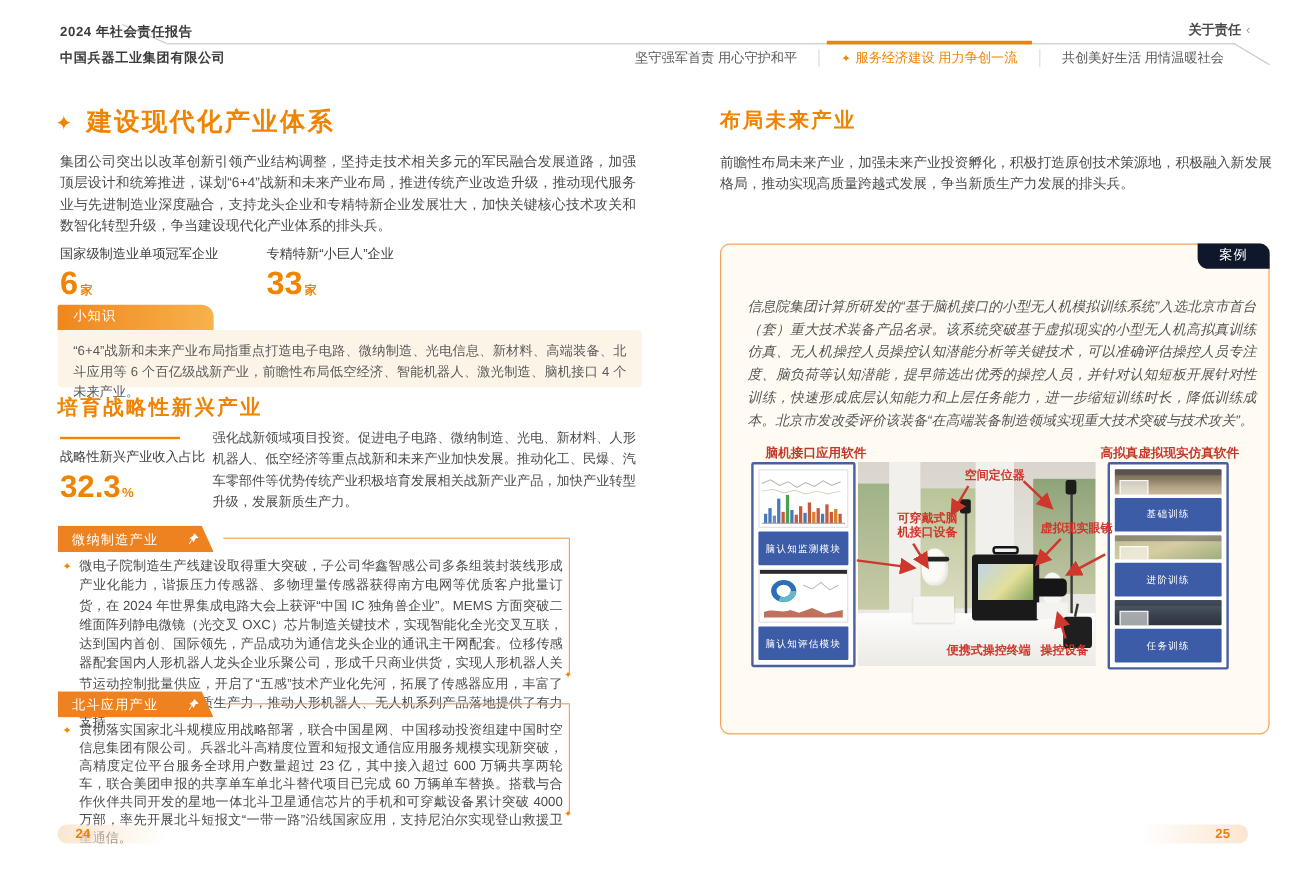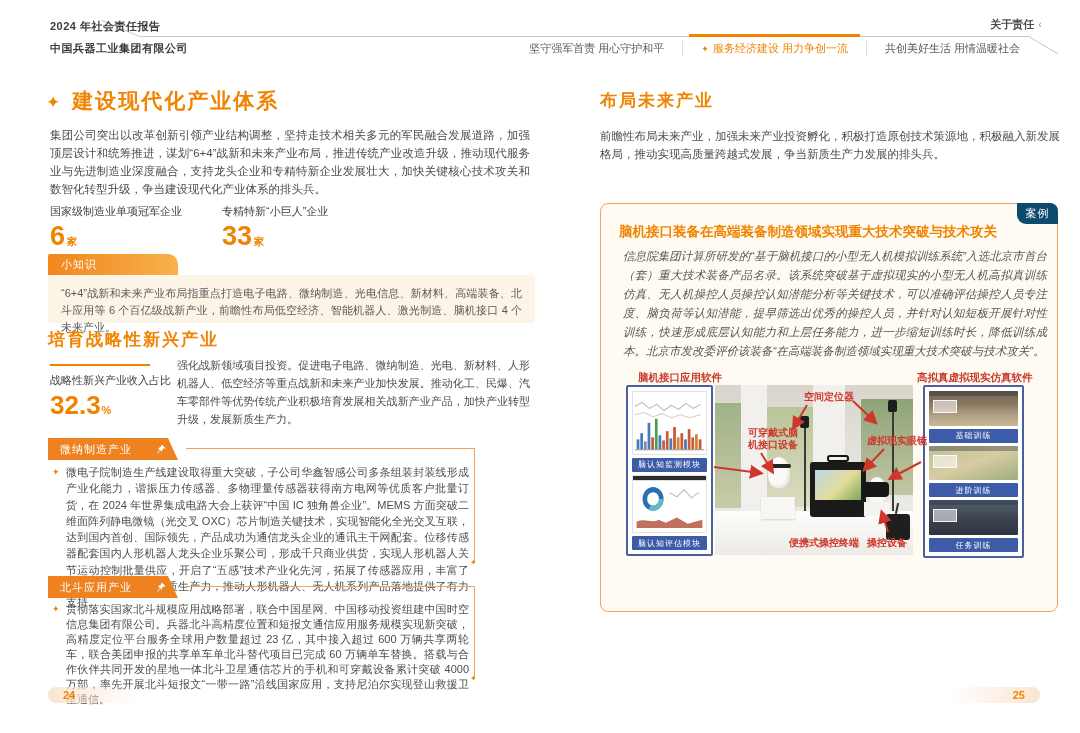--- a/index.html
+++ b/index.html
@@ -65,34 +65,34 @@
   .pill { height:16px; border-radius:8px; font-size:11px; font-weight:bold; color:#F08300; line-height:16px; }
   .pill24 { left:48px; top:687px; width:90px; background:linear-gradient(90deg,#FAE6CF,rgba(255,255,255,0)); padding-left:15px; }
   .pill25 { left:950px; top:687px; width:90px; background:linear-gradient(270deg,#FAE6CF,rgba(255,255,255,0)); text-align:right; padding-right:15px; }
 
   
   .rp-title { left:600px; top:89px; font-size:17px; font-weight:bold; color:#F08300; letter-spacing:2px; }
   .rp-intro { left:600px; top:127px; width:460px; }
 
   .case-box { left:600px; top:203px; width:458px; height:409px; background:#FFFBF2;
     border:1px solid #F2A45C; border-radius:8px; }
-  .case-badge { position:absolute; top:-1px; right:-1px; width:41px; height:21px;
-    background:#0c4a6e; color:#fff; font-size:11px; text-align:center; line-height:21px;
+  .case-badge { position:absolute; top:-1px; right:-1px; width:60px; height:21px;
+    background:#0f172a; color:#fff; font-size:11px; text-align:center; line-height:21px;
     border-radius:0 8px 0 9px; letter-spacing:1px;}
   .case-title { position:absolute; left:18px; top:19px; font-size:13.5px; font-weight:bold; color:#F08300; }
   .case-body  { position:absolute; left:22px; top:43px; width:424px; font-size:11.5px;
     line-height:19px; text-align:justify; color:#555;font-style:italic; }
 
   .fig { position:absolute; left:0; top:165px; width:458px; height:200px; }
   .fig-label { position:absolute; font-size:10.5px; font-weight:bold; color:#C5392A; white-space:nowrap; }
   .panel { position:absolute; top:16px; background:#fff; border:2px solid #4A5F9E;
     border-radius:2px; padding:4px; display:flex; flex-direction:column; gap:3px; }
   .panel-l { left:25px;  width:87px;  height:171px; }
   .panel-r { left:322px; width:101px; height:173px; }
-  .mod-btn { background:#3D5CA8; color:#fff; font-size:8px; height:14px; flex:none;
+  .mod-btn { background:#3D5CA8; color:#fff; font-size:8px; height:28px; flex:none;
     display:flex; align-items:center; justify-content:center; letter-spacing:1px; border-radius:1px;}
   .thumb { flex:1; position:relative; overflow:hidden; border-radius:1px;}
   .thumb .bar { position:absolute; left:0; top:0; right:0; height:5px; background:rgba(35,40,60,.35); }
   .thumb .hud { position:absolute; left:4px; top:9px; width:24px; height:13px;
     background:rgba(255,255,255,.55); border:1px solid rgba(255,255,255,.85); }
   .t-build  { background:linear-gradient(180deg,#6E6254,#8C7B63 40%,#B3A488 72%,#C9B896); }
   .t-desert { background:linear-gradient(160deg,#BFBE93,#D6CDA2 50%,#9FAD7C); }
   .t-city   { background:linear-gradient(180deg,#55606E,#39414D 60%,#2E3540); }
 
   
@@ -192,21 +192,20 @@
 <div class="abs bullet" style="left:52px; top:604px;">✦</div>
 <div class="abs ind-text" style="left:66px; top:602px; line-height:15px;">贯彻落实国家北斗规模应用战略部署，联合中国星网、中国移动投资组建中国时空信息集团有限公司。兵器北斗高精度位置和短报文通信应用服务规模实现新突破，高精度定位平台服务全球用户数量超过 23 亿，其中接入超过 600 万辆共享两轮车，联合美团申报的共享单车单北斗替代项目已完成 60 万辆单车替换。搭载与合作伙伴共同开发的星地一体北斗卫星通信芯片的手机和可穿戴设备累计突破 4000 万部，率先开展北斗短报文“一带一路”沿线国家应用，支持尼泊尔实现登山救援卫星通信。</div>
 
 <div class="abs pill pill24">24</div>
 
 <div class="abs rp-title">布局未来产业</div>
 <div class="abs rp-intro para">前瞻性布局未来产业，加强未来产业投资孵化，积极打造原创技术策源地，积极融入新发展格局，推动实现高质量跨越式发展，争当新质生产力发展的排头兵。</div>
 
 <div class="abs case-box">
   <div class="case-badge">案例</div>
-  <div class="case-title">脑机接口装备在高端装备制造领域实现重大技术突破与技术攻关</div>
   <div class="case-body">信息院集团计算所研发的“基于脑机接口的小型无人机模拟训练系统”入选北京市首台（套）重大技术装备产品名录。该系统突破基于虚拟现实的小型无人机高拟真训练仿真、无人机操控人员操控认知潜能分析等关键技术，可以准确评估操控人员专注度、脑负荷等认知潜能，提早筛选出优秀的操控人员，并针对认知短板开展针对性训练，快速形成底层认知能力和上层任务能力，进一步缩短训练时长，降低训练成本。北京市发改委评价该装备“在高端装备制造领域实现重大技术突破与技术攻关”。</div>
 
   <div class="fig">
     <div class="fig-label" style="left:37px; top:2px;">脑机接口应用软件</div>
     <div class="fig-label" style="left:316px; top:2px;">高拟真虚拟现实仿真软件</div>
 
     <div class="panel panel-l">
       <div class="thumb" style="flex:1.1; background:#fff; border:1px solid #e2e2e2;">
         <svg width="100%" height="100%" viewBox="0 0 80 60" preserveAspectRatio="none">
           <polyline points="2,14 10,10 18,16 26,12 34,18 42,13 50,17 58,11 66,16 74,12" fill="none" stroke="#b5b5b5" stroke-width="1"></polyline>

